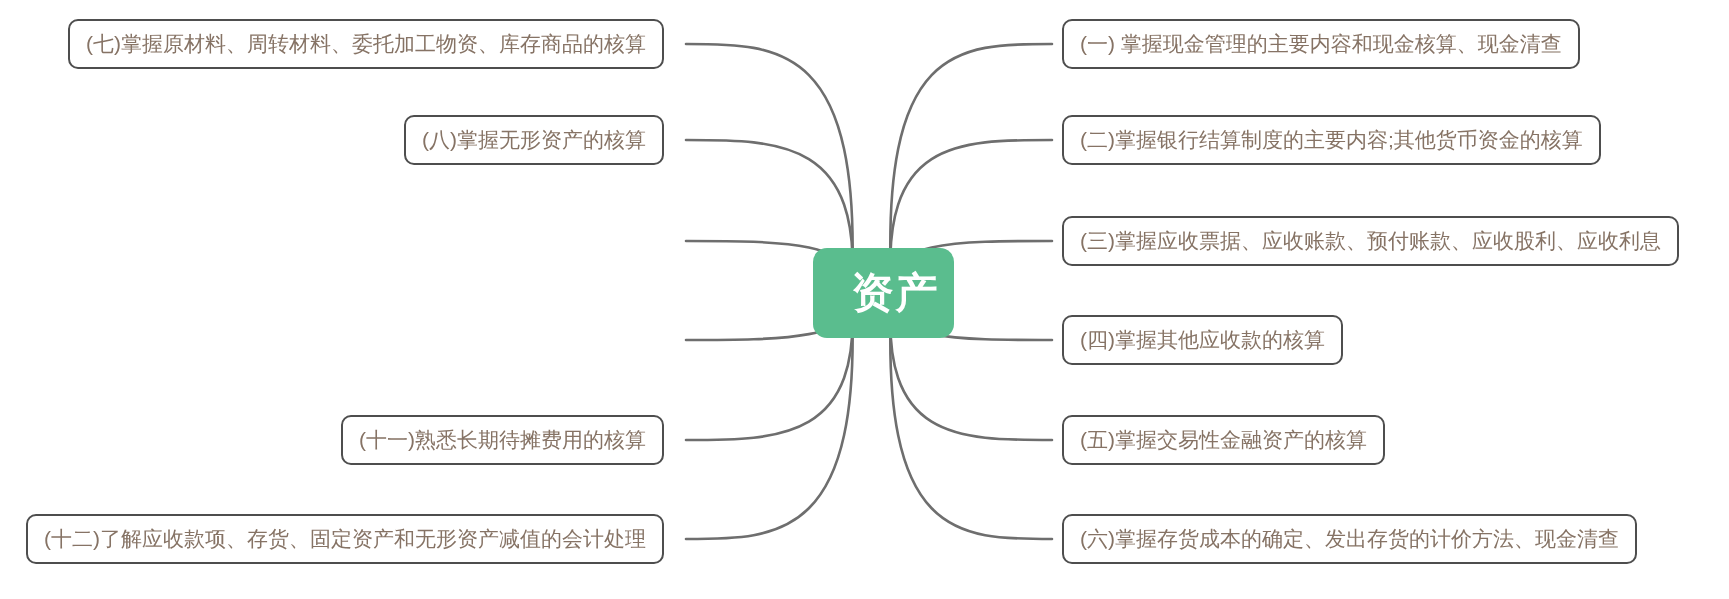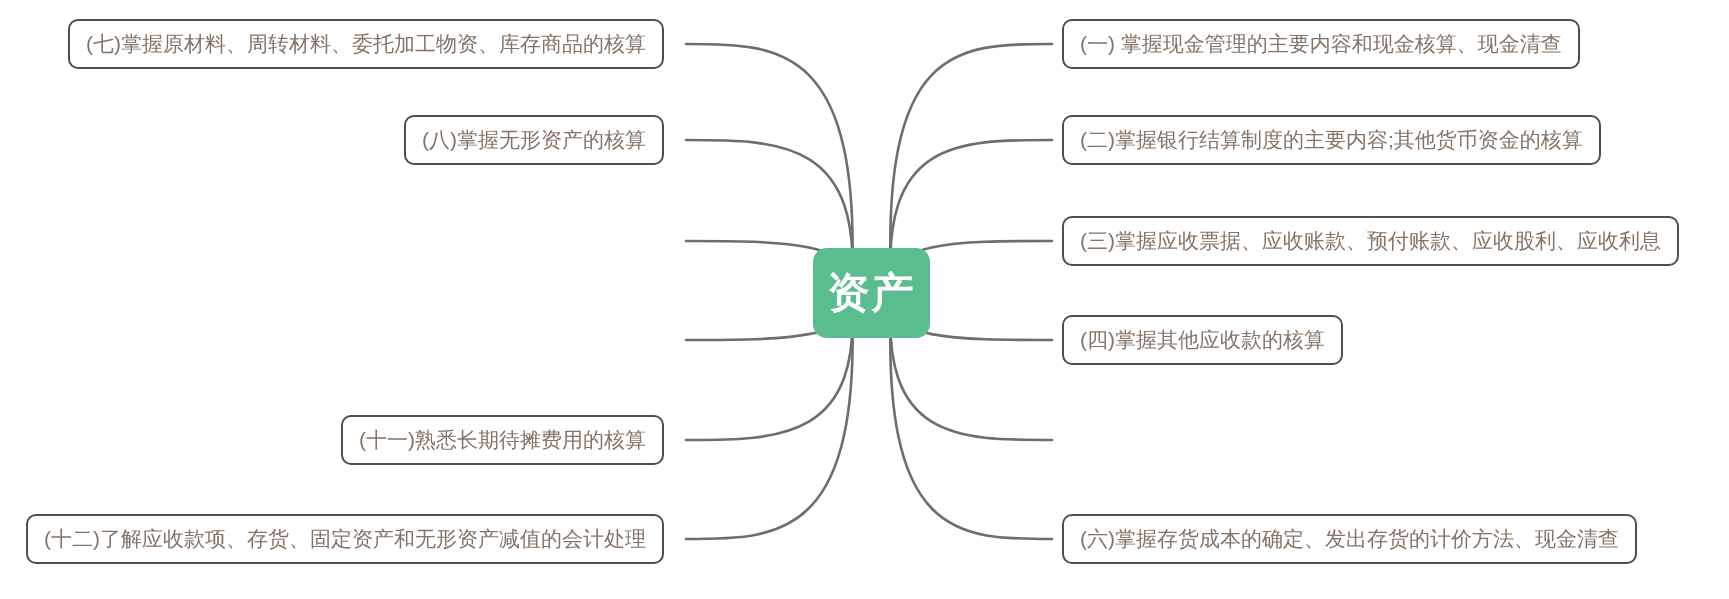--- a/index.html
+++ b/index.html
@@ -22,20 +22,21 @@
   .branch.left{right:1065px;}
   .branch.right{left:1050px;margin-left:12px;}
   .row0{top:19px}.row1{top:115px}.row2{top:216px}
   .row3{top:315px}.row4{top:415px}.row5{top:514px}
   #root-node{
     position:absolute;left:813px;top:248px;width:117px;height:90px;
     background:var(--root_bg,#5abd8e);border-radius:14px;
     display:flex;align-items:center;justify-content:center;
     color:var(--root_text,#ffffff);font-size:42px;font-weight:bold;
     letter-spacing:2px;
+    padding-left:24px;
   }
 </style>
 </head>
 <body>
 
 <div id="canvas">
 
   <svg id="links" xmlns="http://www.w3.org/2000/svg">
       <path d="M 851.5 293 C 863.5 44, 781 44, 686 44" class="link"></path>
       <path d="M 851.5 293 C 863.5 140, 781 140, 686 140" class="link"></path>
@@ -69,20 +70,23 @@
   </div>
   <div class="branch right row1">
     <span>(二)掌握银行结算制度的主要内容;其他货币资金的核算</span>
   </div>
   <div class="branch right row2">
     <span>(三)掌握应收票据、应收账款、预付账款、应收股利、应收利息</span>
   </div>
   <div class="branch right row3">
     <span>(四)掌握其他应收款的核算</span>
   </div>
+  <div class="branch right row4">
+    <span>(五)掌握交易性金融资产的核算</span>
+  </div>
   <div class="branch right row5">
     <span>(六)掌握存货成本的确定、发出存货的计价方法、现金清查</span>
   </div>
 
   <div id="root-node">
     <span>资产</span>
   </div>
 
 </div>
 

